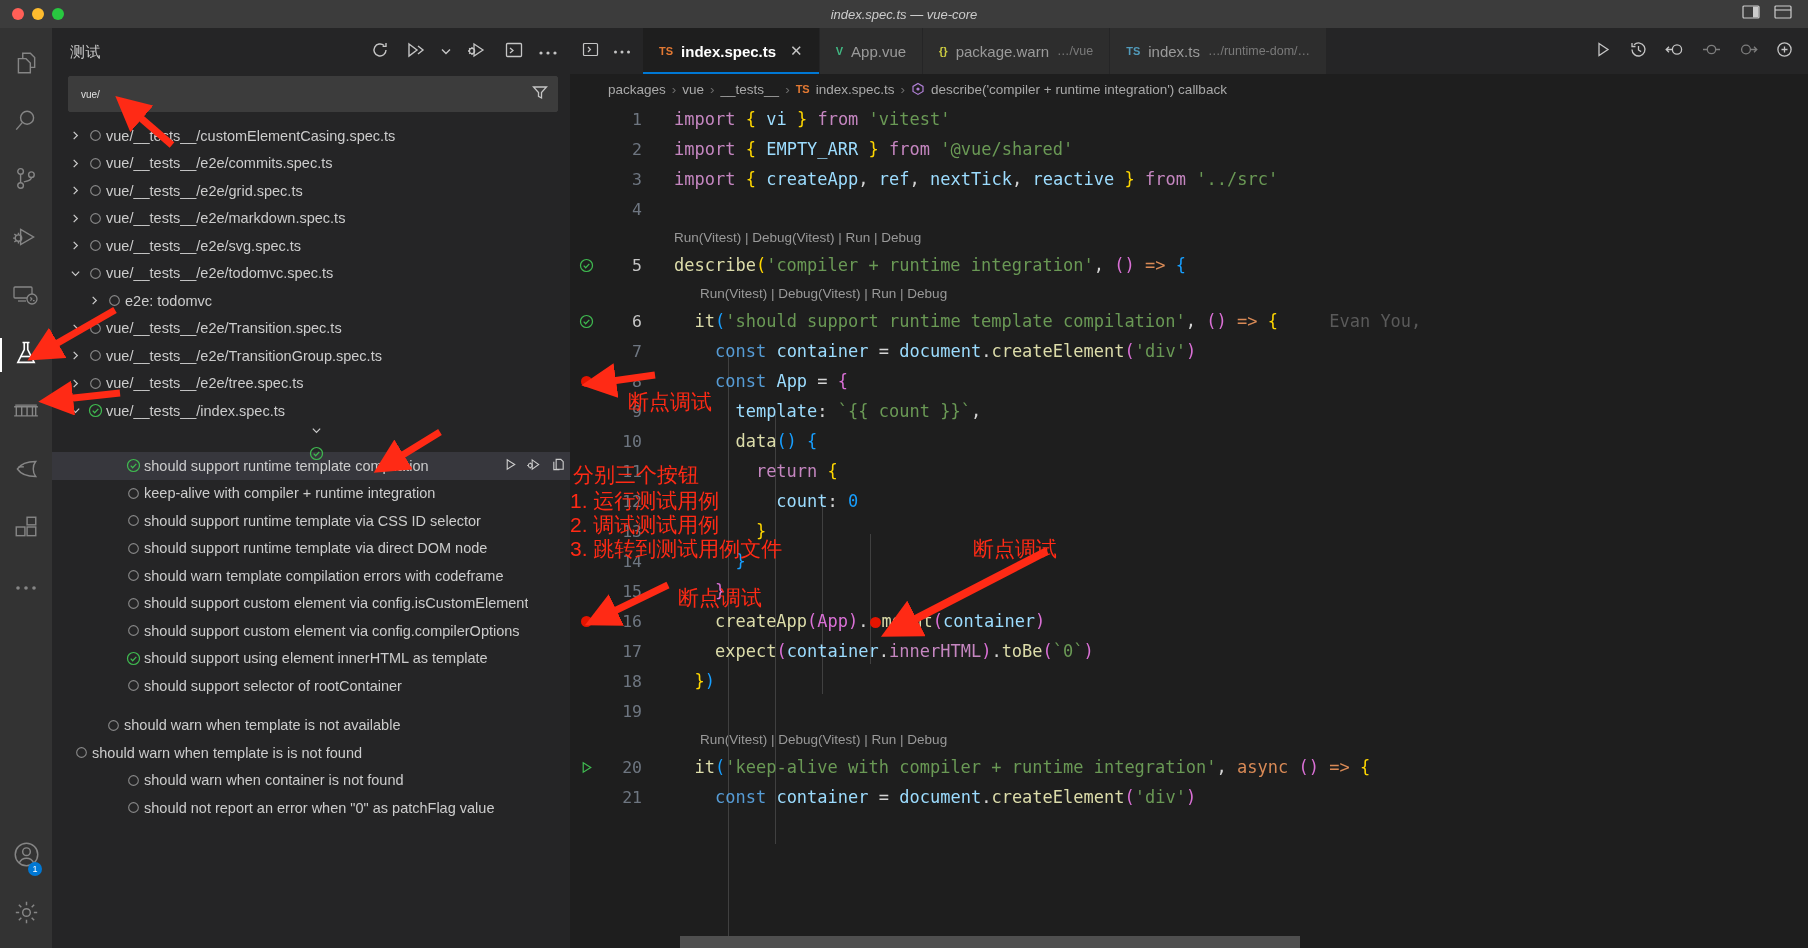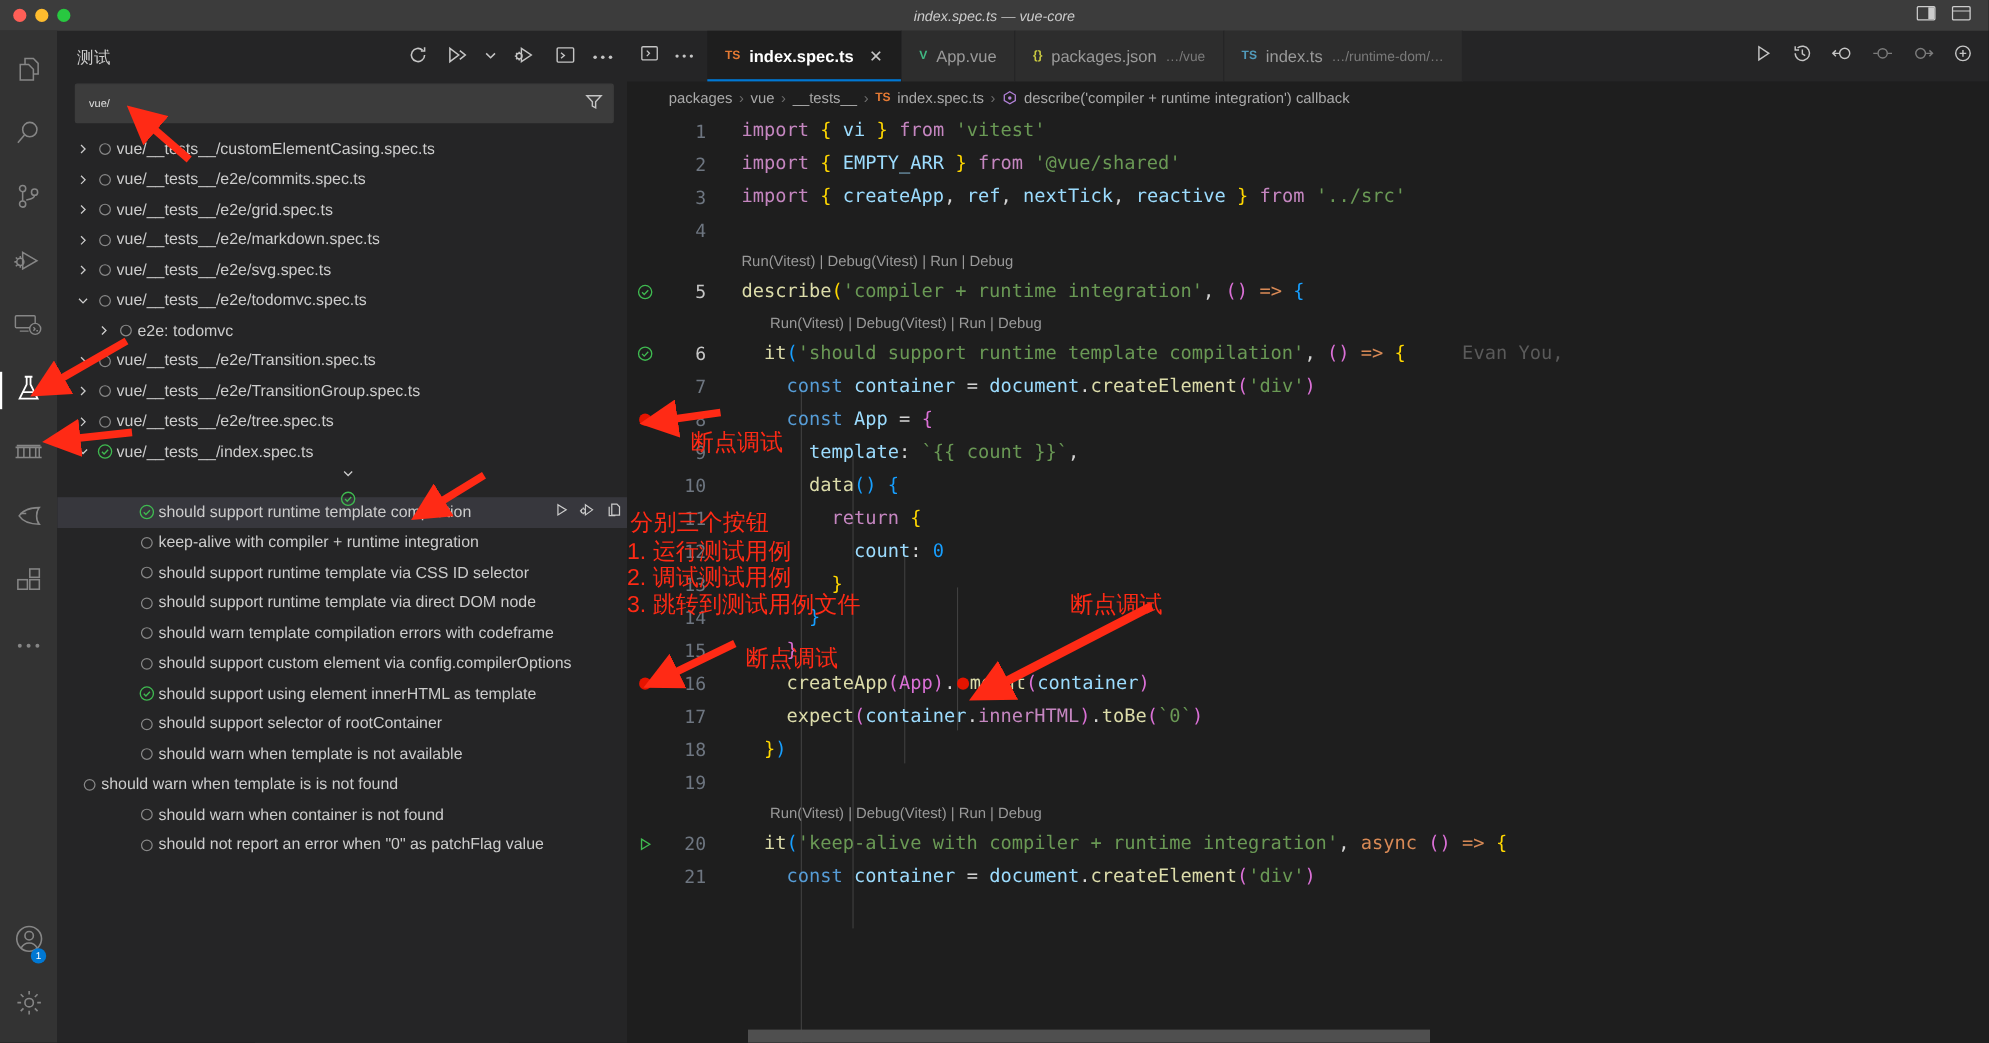--- a/index.html
+++ b/index.html
@@ -573,20 +573,29 @@
             </span>
             <span class="lbl">should warn template compilation errors with codeframe</span>
           </div>
           <div class="row" style="padding-left: 52px;">
             <span class="twisty"></span>
             <span class="stat">
               <svg width="13" height="13" viewBox="0 0 14 14" fill="none" stroke="#888888" stroke-width="1.2">
                 <circle cx="7" cy="7" r="5.2"></circle>
               </svg>
             </span>
+            <span class="lbl">should support custom element via config.isCustomElement</span>
+          </div>
+          <div class="row" style="padding-left: 52px;">
+            <span class="twisty"></span>
+            <span class="stat">
+              <svg width="13" height="13" viewBox="0 0 14 14" fill="none" stroke="#888888" stroke-width="1.2">
+                <circle cx="7" cy="7" r="5.2"></circle>
+              </svg>
+            </span>
             <span class="lbl">should support custom element via config.compilerOptions</span>
           </div>
           <div class="row" style="padding-left: 52px;">
             <span class="twisty"></span>
             <span class="stat">
               <svg width="15" height="15" viewBox="0 0 16 16" fill="none" stroke="#3fb950" stroke-width="1.3">
                 <circle cx="8" cy="8" r="6.4"></circle>
                 <path d="M5 8.2l2.1 2.2L11 6.2"></path>
               </svg>
             </span>
@@ -594,21 +603,21 @@
           </div>
           <div class="row" style="padding-left: 52px;">
             <span class="twisty"></span>
             <span class="stat">
               <svg width="13" height="13" viewBox="0 0 14 14" fill="none" stroke="#888888" stroke-width="1.2">
                 <circle cx="7" cy="7" r="5.2"></circle>
               </svg>
             </span>
             <span class="lbl">should support selector of rootContainer</span>
           </div>
-          <div class="row" style="padding-left: 52px;">
+          <div class="row" style="padding-left: 32px; margin-top: 12px;">
             <span class="twisty"></span>
             <span class="stat">
               <svg width="13" height="13" viewBox="0 0 14 14" fill="none" stroke="#888888" stroke-width="1.2">
                 <circle cx="7" cy="7" r="5.2"></circle>
               </svg>
             </span>
             <span class="lbl">should warn when template is not available</span>
           </div>
           <div class="row" style="">
             <span class="twisty"></span>
@@ -662,21 +671,21 @@
               <span class="ticon" style="color: rgb(227, 121, 51);">TS</span>
               <span style="font-weight: bold;">index.spec.ts</span>
               <span class="tclose">✕</span>
             </div>
             <div class="tab">
               <span class="ticon" style="color: rgb(65, 184, 131);">V</span>
               <span>App.vue</span>
             </div>
             <div class="tab">
               <span class="ticon" style="color: rgb(203, 203, 65);">{}</span>
-              <span>packages.json</span>
+              <span>package.warn</span>
               <span class="tdesc">…/vue</span>
             </div>
             <div class="tab">
               <span class="ticon" style="color: rgb(81, 154, 186);">TS</span>
               <span>index.ts</span>
               <span class="tdesc">…/runtime-dom/…</span>
             </div>
           </div>
         <div class="tabs-right">
           <span>

